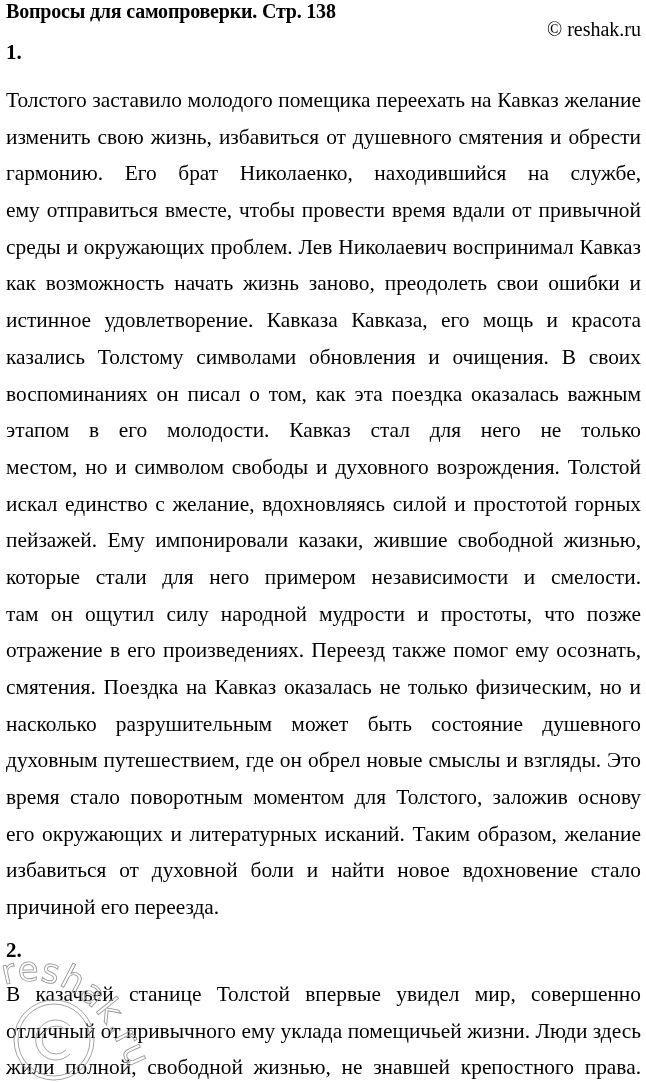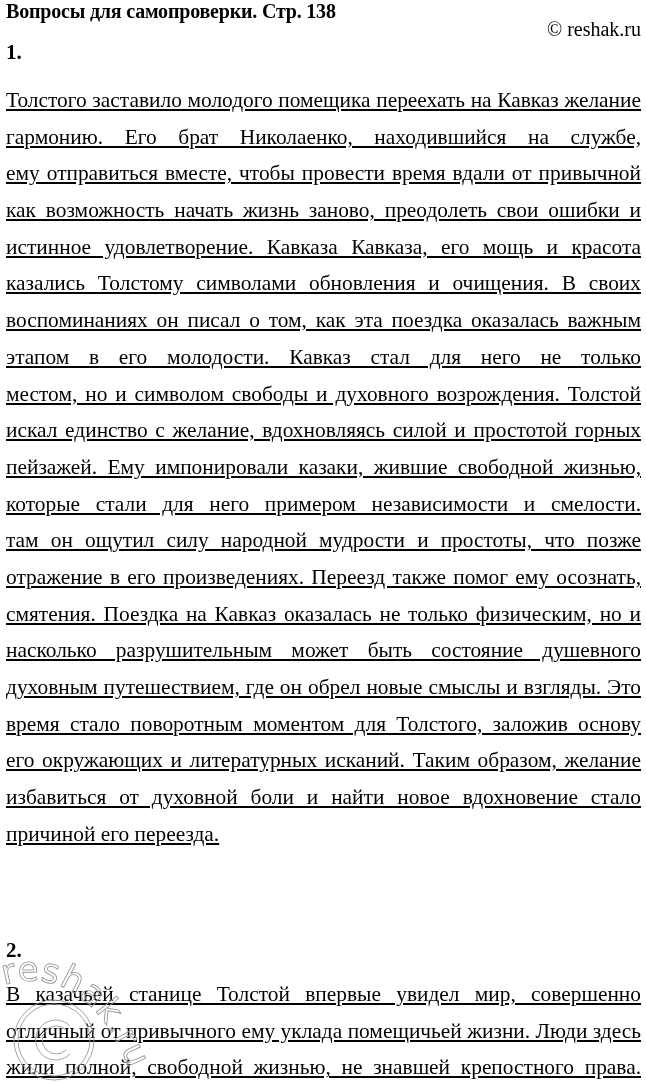--- a/index.html
+++ b/index.html
@@ -45,21 +45,20 @@
     left: 6px;
     font-weight: bold;
     font-size: 21px;
     line-height: 24px;
   }
   .para {
     position: absolute;
     left: 6px;
     width: 635px;
     font-size: 21.4px;
-    text-decoration: underline;
   }
   .line {
     display: block;
     height: 36.7px;
     line-height: 36.7px;
     white-space: nowrap;
     text-align: justify;
     text-align-last: justify;
     white-space: normal;
     overflow: hidden;
@@ -82,22 +81,24 @@
 
 <div class="header">
   <div class="header-title">Вопросы для самопроверки. Стр. 138</div>
   <div class="header-copy">© reshak.ru</div>
 </div>
 
 <div class="qnum" style="top:40px;">1.</div>
 
 <div class="para" style="top:82px;">
   <span class="line">Толстого заставило молодого помещика переехать на Кавказ желание</span>
+  <span class="line">изменить свою жизнь, избавиться от душевного смятения и обрести</span>
   <span class="line">гармонию. Его брат Николаенко, находившийся на службе, предложил</span>
   <span class="line">ему отправиться вместе, чтобы провести время вдали от привычной</span>
+  <span class="line">среды и окружающих проблем. Лев Николаевич воспринимал Кавказ</span>
   <span class="line">как возможность начать жизнь заново, преодолеть свои ошибки и найти</span>
   <span class="line">истинное удовлетворение. Кавказа Кавказа, его мощь и красота</span>
   <span class="line">казались Толстому символами обновления и очищения. В своих</span>
   <span class="line">воспоминаниях он писал о том, как эта поездка оказалась важным</span>
   <span class="line">этапом в его молодости. Кавказ стал для него не только географическим</span>
   <span class="line">местом, но и символом свободы и духовного возрождения. Толстой</span>
   <span class="line">искал единство с желание, вдохновляясь силой и простотой горных</span>
   <span class="line">пейзажей. Ему импонировали казаки, жившие свободной жизнью,</span>
   <span class="line">которые стали для него примером независимости и смелости. Именно</span>
   <span class="line">там он ощутил силу народной мудрости и простоты, что позже нашло</span>

